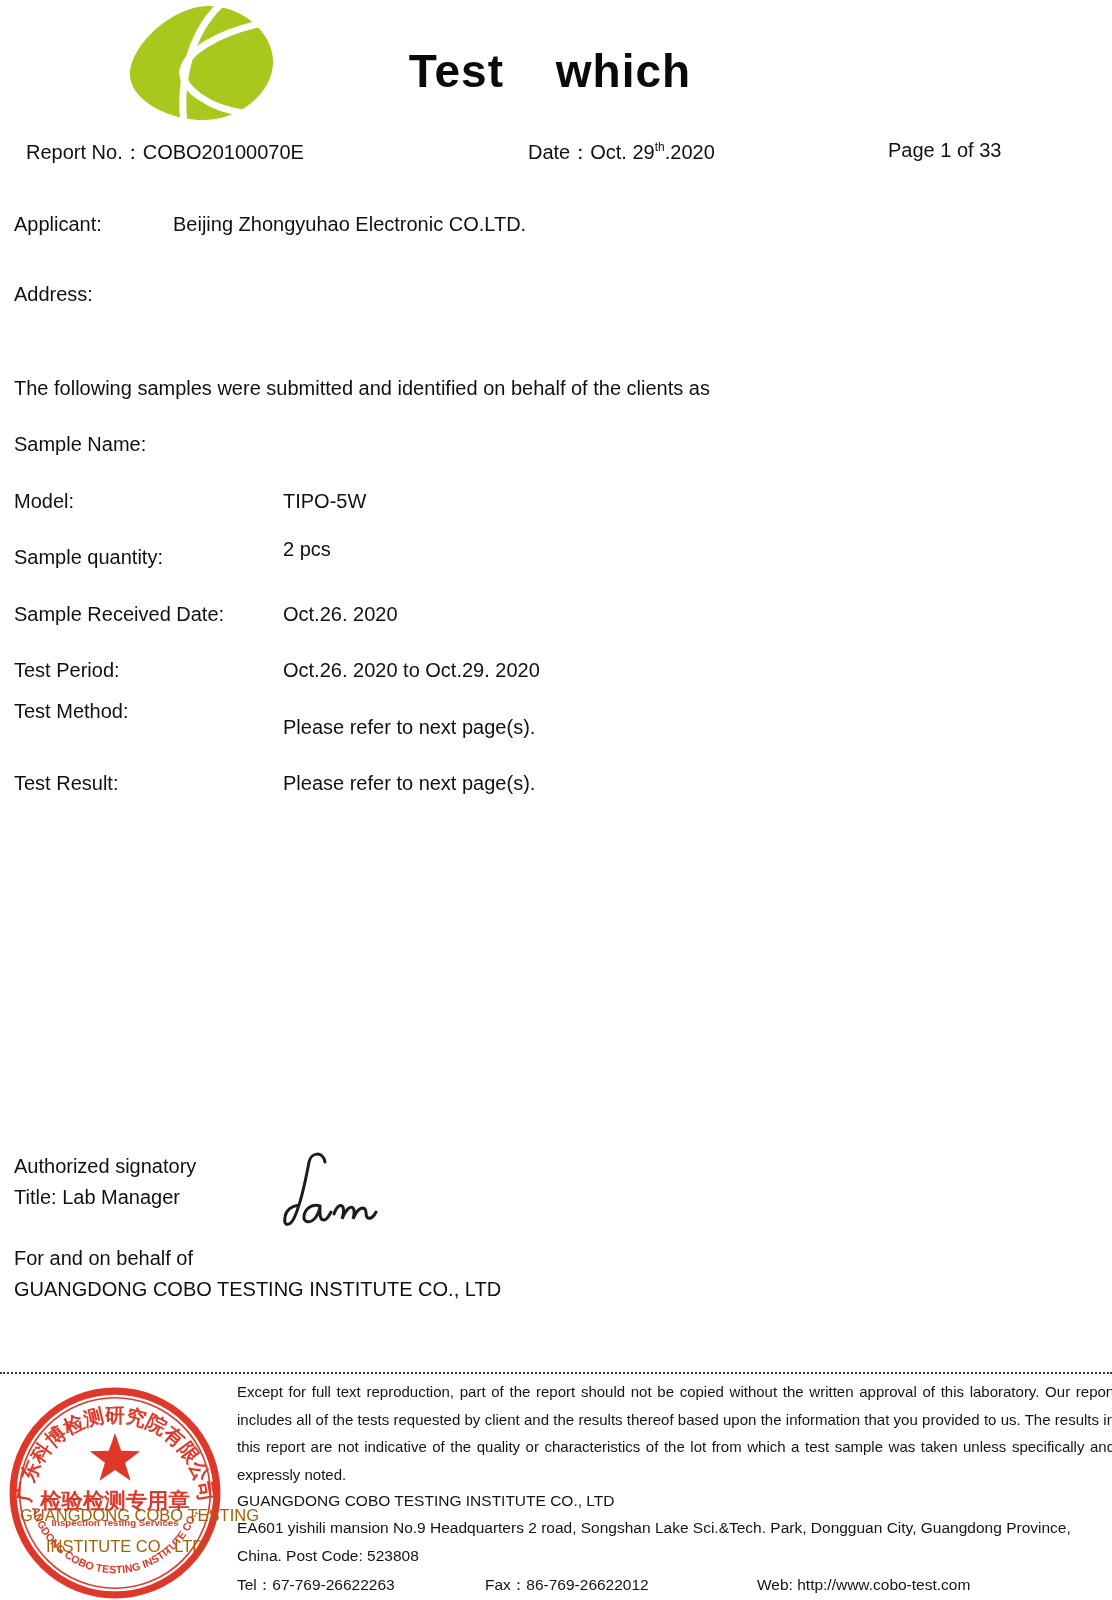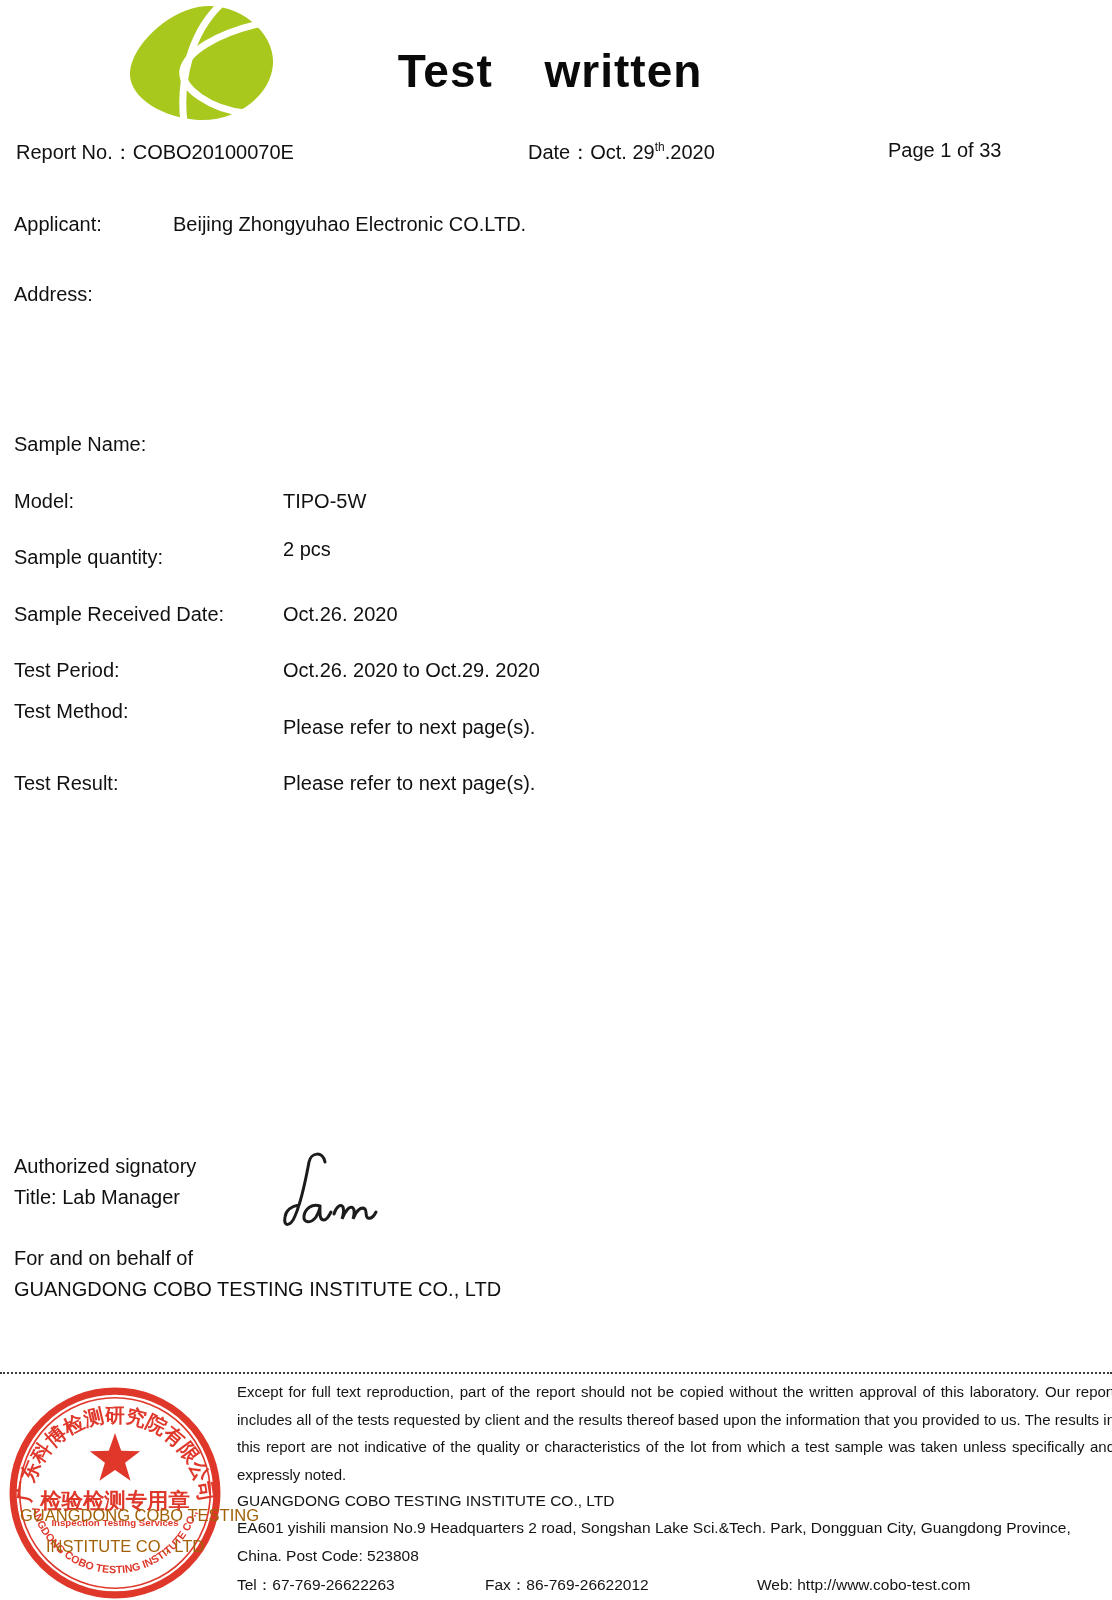--- a/index.html
+++ b/index.html
@@ -9,21 +9,21 @@
     font-family:"Liberation Sans","DejaVu Sans",sans-serif;
     color:#111;
   }
   .abs{position:absolute;}
   .logo{left:124px;top:4px;width:152px;height:120px;}
   .title{
     left:10px;top:44px;width:1080px;text-align:center;
     font-size:46px;font-weight:bold;letter-spacing:1px;word-spacing:38px;color:#0a0a0a;
   }
   .hdr{top:139px;font-size:20px;white-space:nowrap;}
-  .hdr-report{left:16px;}
+  .hdr-report{left:26px;}
   .hdr-date{left:528px;}
   .hdr-page{left:888px;}
   sup{font-size:12px;text-align:center;}
   .row-label{left:14px;font-size:20px;white-space:nowrap;}
   .row-value{font-size:20px;white-space:nowrap;}
   .val-col1{left:173px;}
   .val-col2{left:283px;}
   .intro{left:14px;top:377px;font-size:20px;white-space:nowrap;}
   .sig-text{left:14px;font-size:20px;white-space:nowrap;text-align:center;}
   .signature{left:278px;top:1148px;width:120px;height:100px;}
@@ -44,35 +44,36 @@
 <body>
 
 <div class="page">
 
   <svg class="abs logo" viewBox="0 0 152 120" aria-hidden="true">
     <path d="M 74,3 C 42,9 8,42 6,68 C 4,93 38,114 74,116 C 110,118 147,93 149,60 C 151,27 112,-4 74,3 Z" fill="#a8c81e"></path>
     <path d="M 96,1 C 66,30 55,78 60,119" fill="none" stroke="#ffffff" stroke-width="7"></path>
     <path d="M 134,20 C 92,30 63,48 59,66 C 56,84 86,105 121,109" fill="none" stroke="#ffffff" stroke-width="7"></path>
   </svg>
 
-  <div class="abs title">Test written</div>
+  <div class="abs title">Test which</div>
 
   <div class="abs hdr hdr-report">
     <span>Report No.：</span><span>COBO20100070E</span>
   </div>
   <div class="abs hdr hdr-date">
     <span>Date：</span><span>Oct. 29</span><sup>th</sup><span>.2020</span>
   </div>
   <div class="abs hdr hdr-page">Page 1 of 33</div>
 
   <div class="abs row-label" style="top:213px">Applicant:</div>
   <div class="abs row-value val-col1" style="top:213px">Beijing Zhongyuhao Electronic CO.LTD.</div>
 
   <div class="abs row-label" style="top:283px">Address:</div>
 
+  <div class="abs intro">The following samples were submitted and identified on behalf of the clients as</div>
 
   <div class="abs row-label" style="top:433px">Sample Name:</div>
 
   <div class="abs row-label" style="top:490px">Model:</div>
   <div class="abs row-value val-col2" style="top:490px">TIPO-5W</div>
 
   <div class="abs row-label" style="top:546px">Sample quantity:</div>
   <div class="abs row-value val-col2" style="top:538px">2 pcs</div>
 
   <div class="abs row-label" style="top:603px">Sample Received Date:</div>

